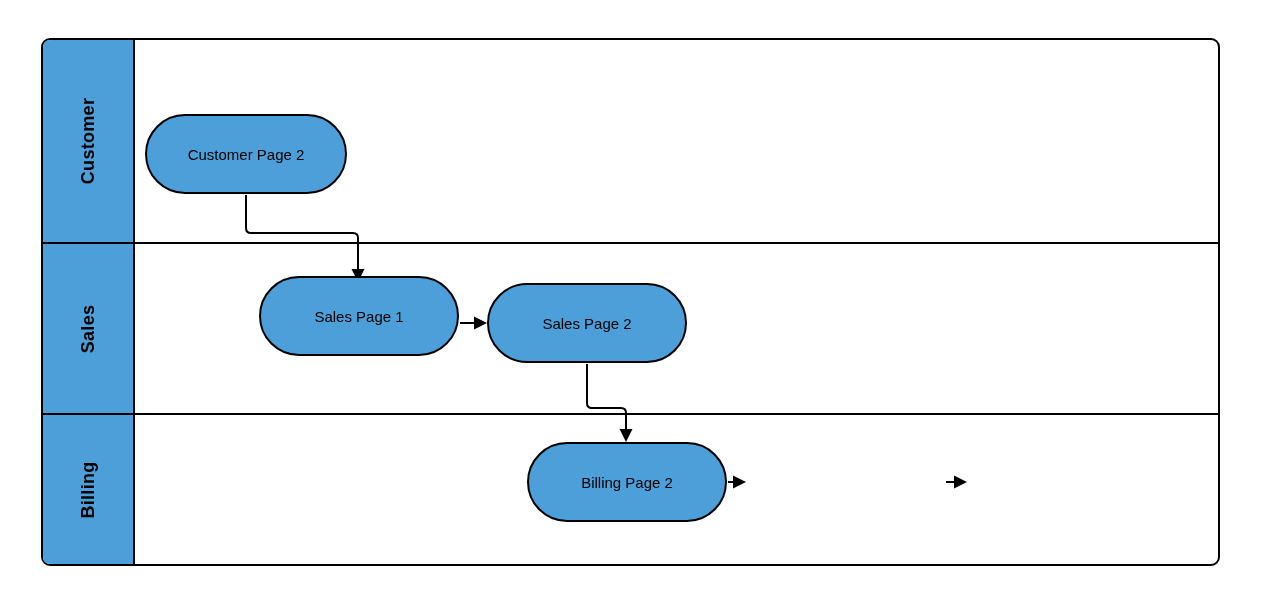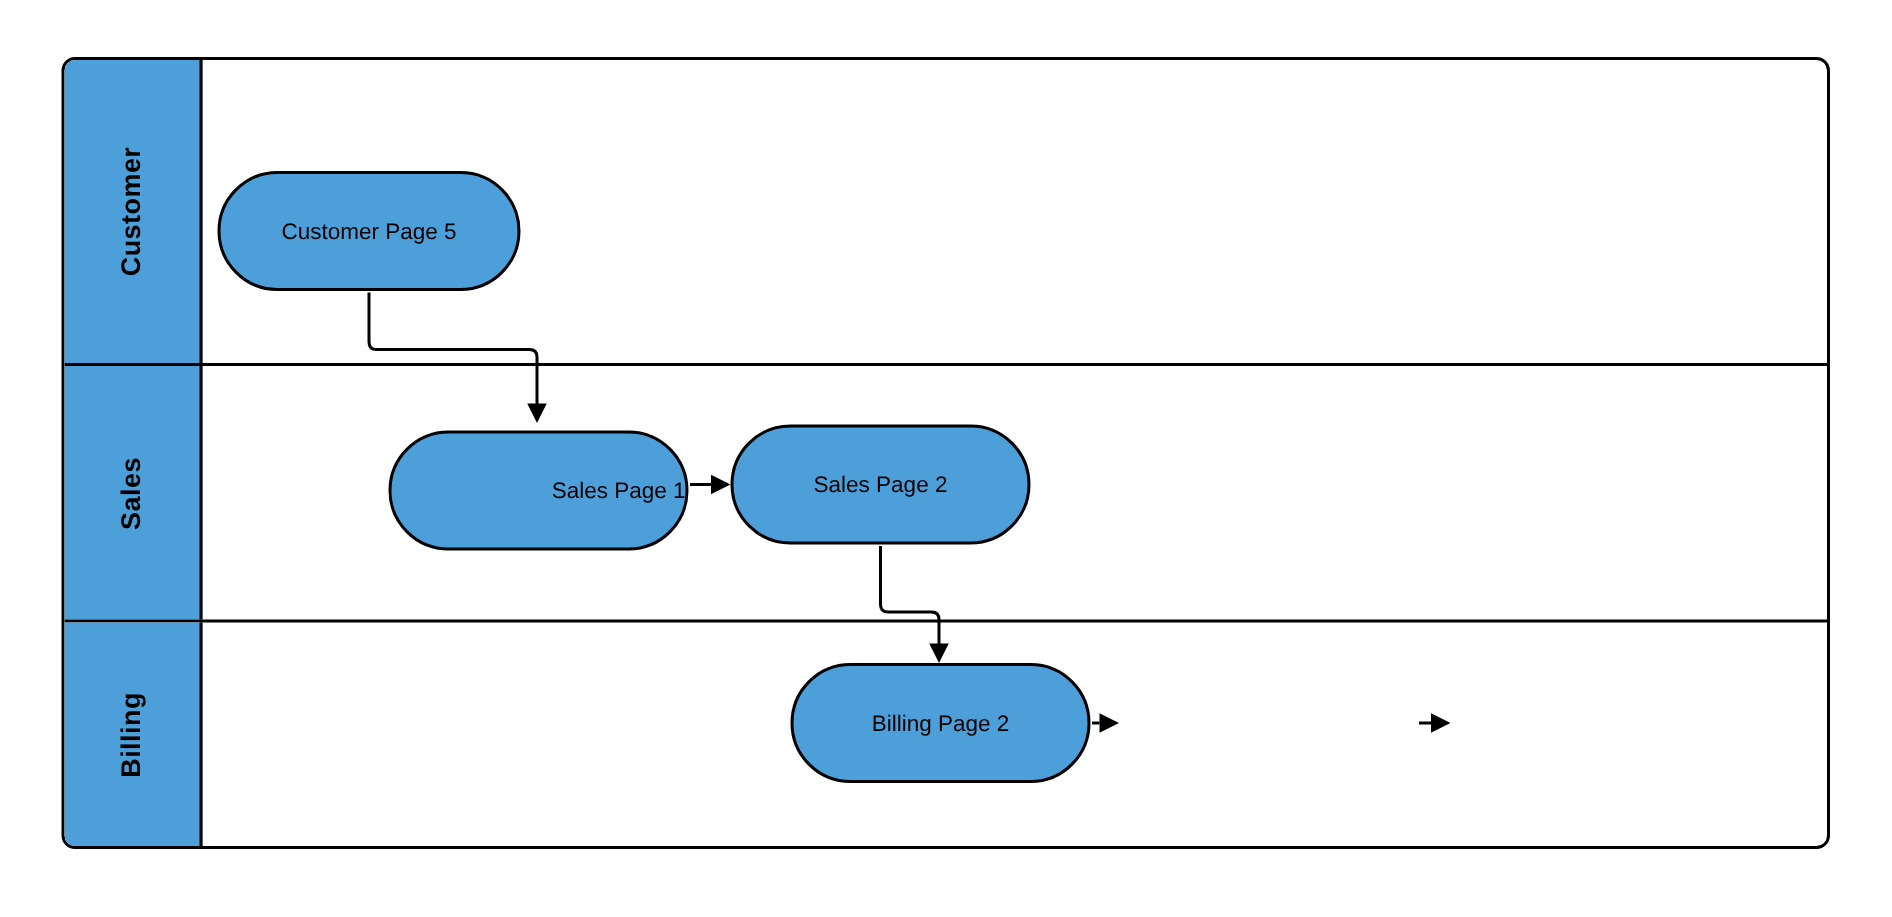--- a/index.html
+++ b/index.html
@@ -66,21 +66,21 @@
     border-radius: 40px;
     box-sizing: border-box;
     display: flex;
     align-items: center;
     justify-content: center;
     font-size: 15px;
     color: #000000;
     text-align: center;
   }
   #node-customer-page-1 { left: 145px; top: 114px; width: 202px; }
-  #node-sales-page-1    { left: 259px; top: 287px; justify-content: flex-end; }
+  #node-sales-page-1    { left: 259px; top: 276px; }
   #node-sales-page-2    { left: 487px; top: 283px; }
   #node-billing-page-1  { left: 527px; top: 442px; }
   #node-billing-page-2  { left: 745px; top: 442px; }
   #node-billing-page-3  { left: 967px; top: 442px; }
   .connectors {
     position: absolute;
     left: 0;
     top: 0;
     width: 1261px;
     height: 611px;
@@ -145,21 +145,21 @@
       <polygon class="arrowhead" points="733,475.5 733,488.5 746,482"></polygon>
     </g>
 
     <g>
       <path class="edge" d="M 946 482 L 954 482"></path>
       <polygon class="arrowhead" points="954,475.5 954,488.5 967,482"></polygon>
     </g>
   </svg>
 
   <div class="node" id="node-customer-page-1">
-    <span>Customer Page 5</span>
+    <span>Customer Page 2</span>
   </div>
 
   <div class="node" id="node-sales-page-1">
     <span>Sales Page 1</span>
   </div>
 
   <div class="node" id="node-sales-page-2">
     <span>Sales Page 2</span>
   </div>
 

